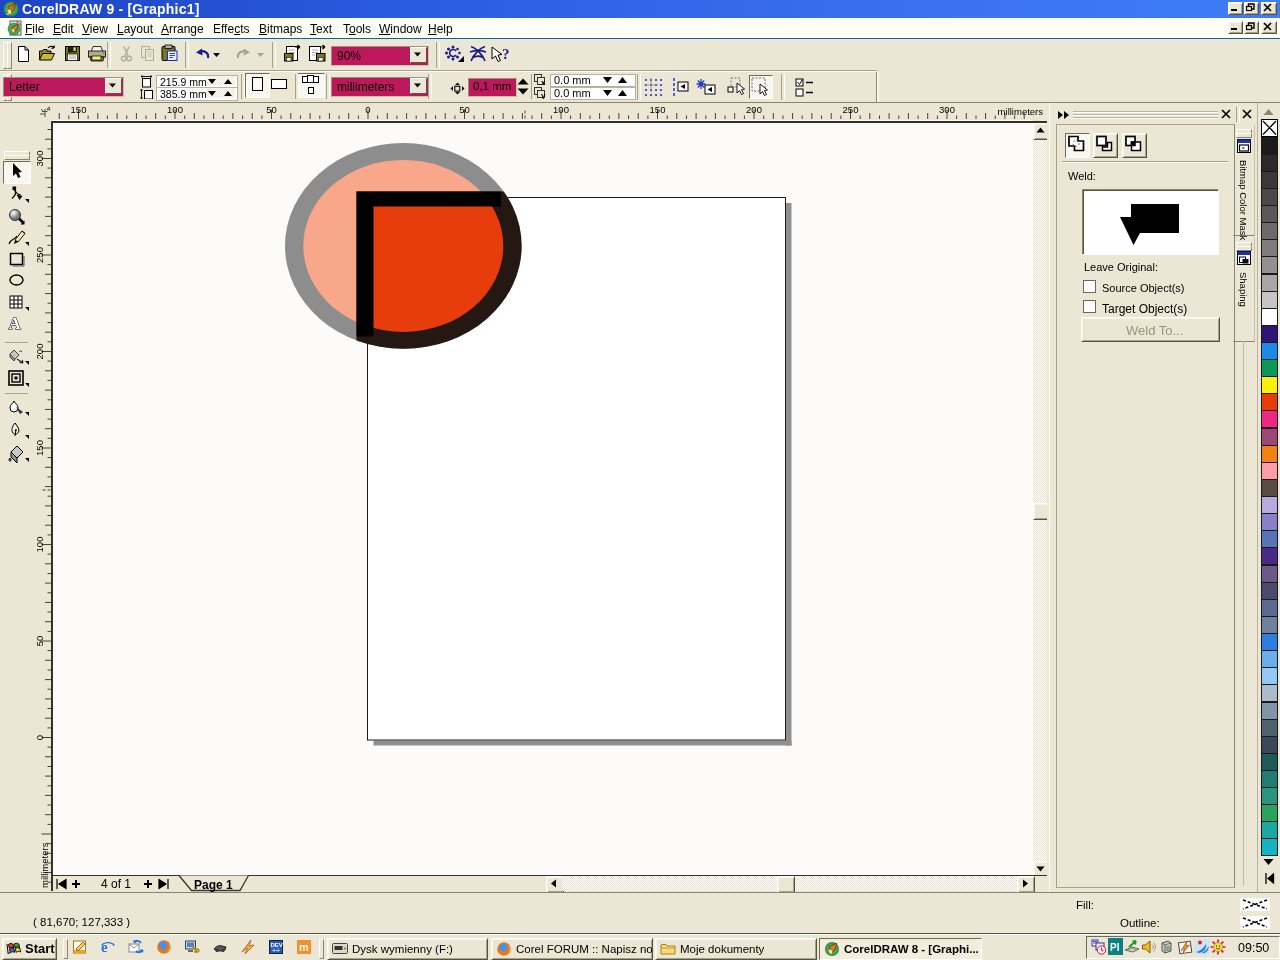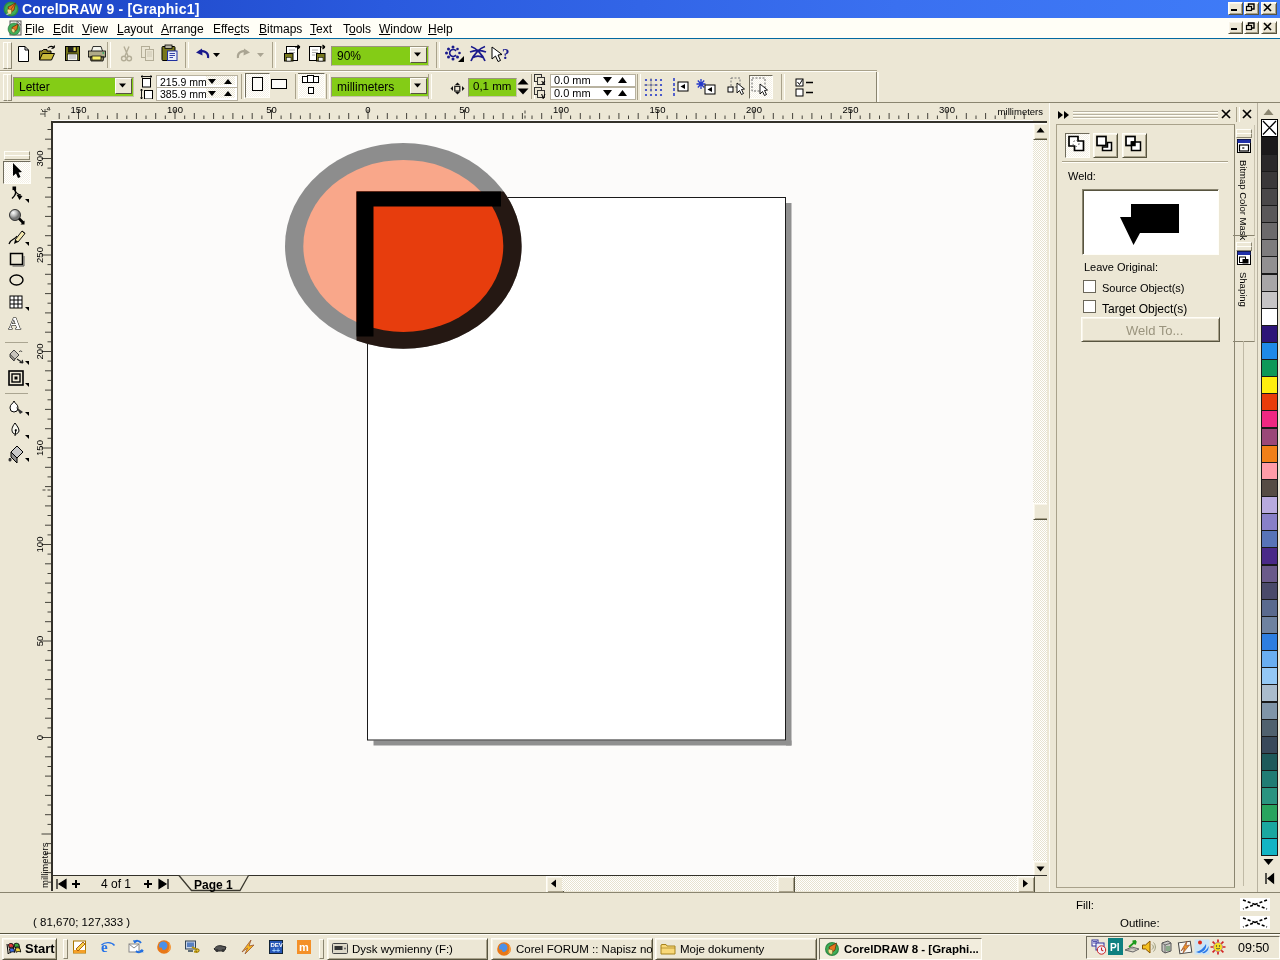--- a/index.html
+++ b/index.html
@@ -2,21 +2,21 @@
 <html><head><meta charset="utf-8">
 <style>
 html,body{margin:0;padding:0;width:1280px;height:960px;overflow:hidden;
  font-family:"Liberation Sans",sans-serif;background:#ece7d5;}
 .b{position:absolute;}
 .t{position:absolute;white-space:nowrap;text-align:center;}
 .raised{border:1px solid;border-color:#fffef8 #6f6b5b #6f6b5b #fffef8;background:#ece7d5;}
 .raised2{border:1px solid;border-color:#fffef8 #57543f #57543f #fffef8;box-shadow:inset 1px 1px 0 #f8f4e8, inset -1px -1px 0 #a9a28b;background:#ece7d5;}
 .sunk{border:1px solid;border-color:#6f6b5b #fffef8 #fffef8 #6f6b5b;}
 .press{border:1px solid;border-color:#6f6b5b #fffef8 #fffef8 #6f6b5b;background:#f4f0e4;}
-.field{border:1px solid #9a947e;border-bottom-color:#c8c2ae;border-right-color:#c8c2ae;background:#84cc16;}
+.field{border:1px solid #9a947e;border-bottom-color:#c8c2ae;border-right-color:#c8c2ae;background:#be185d;}
 .vsep{position:absolute;width:2px;border-left:1px solid #a9a28b;border-right:1px solid #fffef8;}
 .grip{position:absolute;width:3px;border-left:1px solid #fffef8;border-top:1px solid #fffef8;border-right:1px solid #8a8570;border-bottom:1px solid #8a8570;}
 .hgrip{position:absolute;height:3px;border-top:1px solid #fffef8;border-left:1px solid #fffef8;border-bottom:1px solid #8a8570;border-right:1px solid #8a8570;}
 .cb{position:absolute;width:11px;height:11px;background:#fff;border:1px solid #6b675a;}
 .stip{background-image:linear-gradient(45deg,#fff 25%,transparent 25%,transparent 75%,#fff 75%),linear-gradient(45deg,#fff 25%,transparent 25%,transparent 75%,#fff 75%);background-size:2px 2px;background-position:0 0,1px 1px;}
 svg{display:block}
 </style></head>
 <body>
 
 <div class="b" id="titlebar" style="left:0;top:0;width:1280px;height:18px;background:linear-gradient(90deg,#1c44c4 0%,#2a5ade 30%,#3a70f0 70%,#3f7cf8 100%);">
@@ -191,21 +191,21 @@
       <text x="13" y="14" font-family="Liberation Serif" font-size="15" font-weight="bold" fill="#1a1a8c">?</text>
     </svg>
 </div>
 
 <div class="b" id="propbar" style="left:0;top:71px;width:1280px;height:31px;background:#ece7d5;border-bottom:1px solid #8a8570;">
  <div class="b" style="left:0;top:0;width:876px;height:1px;background:#fffef8"></div>
     <div class="b" style="left:876px;top:1px;width:1px;height:30px;background:#8a8570"></div>
     <div class="b" style="left:877px;top:1px;width:1.5px;height:30px;background:#fbf8ee"></div>
  <div class="grip" style="left:3px;top:3px;height:25px"></div>
     <div class="grip" style="left:7px;top:3px;height:25px"></div>
- <div class="field b" style="left:13px;top:6px;width:119px;height:18px">
+ <div class="field b" style="left:3px;top:6px;width:119px;height:18px">
    <div class="t" style="left:5px;top:2px;font-size:12px">Letter</div>
    <div class="raised b" style="left:101px;top:0px;width:15px;height:14px;border-color:#fffef8 #57543f #57543f #fffef8">
         <svg width="13" height="12">
           <path d="M3 4.5 L10 4.5 L6.5 8.5 Z" fill="#000"></path>
         </svg>
       </div>
  </div>
  <svg class="b" style="left:140px;top:4px" width="13" height="24">
       <g stroke="#000" fill="#fff">
         <rect x="2.5" y="3.5" width="8" height="8.5"></rect>

